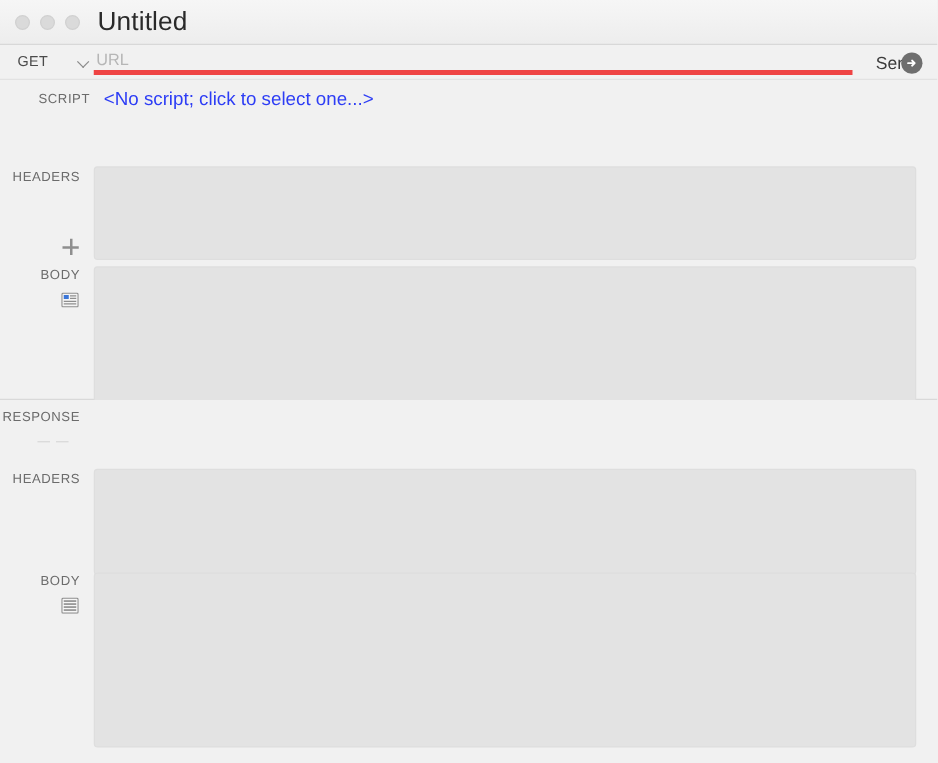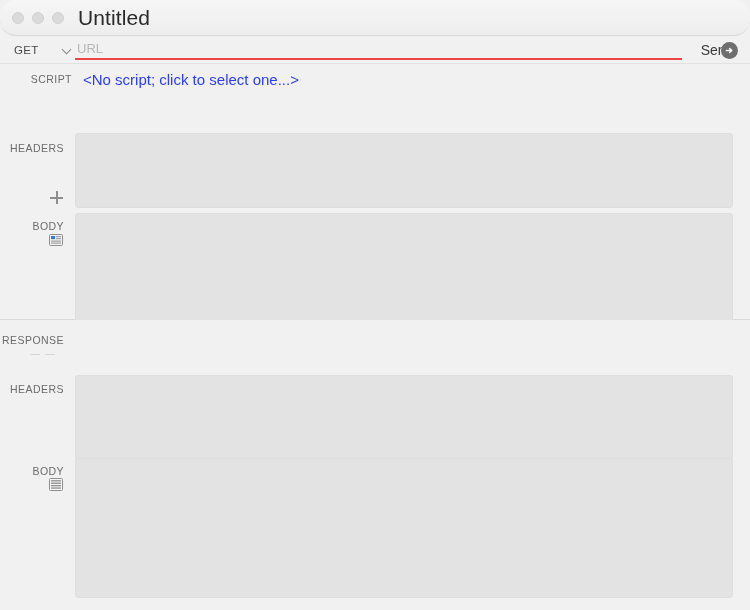--- a/index.html
+++ b/index.html
@@ -25,21 +25,20 @@
 
   
   .titlebar {
     position: relative;
     height: 36px;
     flex: 0 0 36px;
     background: linear-gradient(to bottom, #f6f6f6 0%, #ededed 100%);
     border-bottom: 1px solid #d8d8d8;
     display: flex;
     align-items: center;
-    border-radius: 16px;
   }
   .traffic-lights {
     display: flex;
     align-items: center;
     gap: 8px;
     padding-left: 12px;
   }
   .tl {
     width: 12px; height: 12px;
     border-radius: 50%;
@@ -95,21 +94,21 @@
     left: 0; top: 1px;
     width: 6px; height: 6px;
     border-right: 1.4px solid #8a8a8a;
     border-bottom: 1.4px solid #8a8a8a;
     transform: rotate(45deg);
   }
   .url-field {
     flex: 1 1 auto;
     margin-right: 8px;
     border: none;
-    border-bottom: 2px solid #ef4444;
+    border-bottom: 4px solid #ef4444;
     background: transparent;
     outline: none;
     height: 20px;
     font-size: 13px;
     font-family: "Liberation Sans", sans-serif;
     color: #333;
     padding: 0 2px;
   }
   .url-field::placeholder { color: #b6b6b6; }
 
@@ -173,21 +172,20 @@
   }
 
   .lbl-abs {
     position: absolute;
     width: 70px;
     text-align: right;
     font-size: 10.5px;
     color: #6b6b6b;
     letter-spacing: 0.45px;
     left: 0;
-    margin-top: 6px;
   }
 
   .icon-abs {
     position: absolute;
     left: 0;
     width: 70px;
     display: flex;
     justify-content: flex-end;
     padding-right: 7px;
   }

